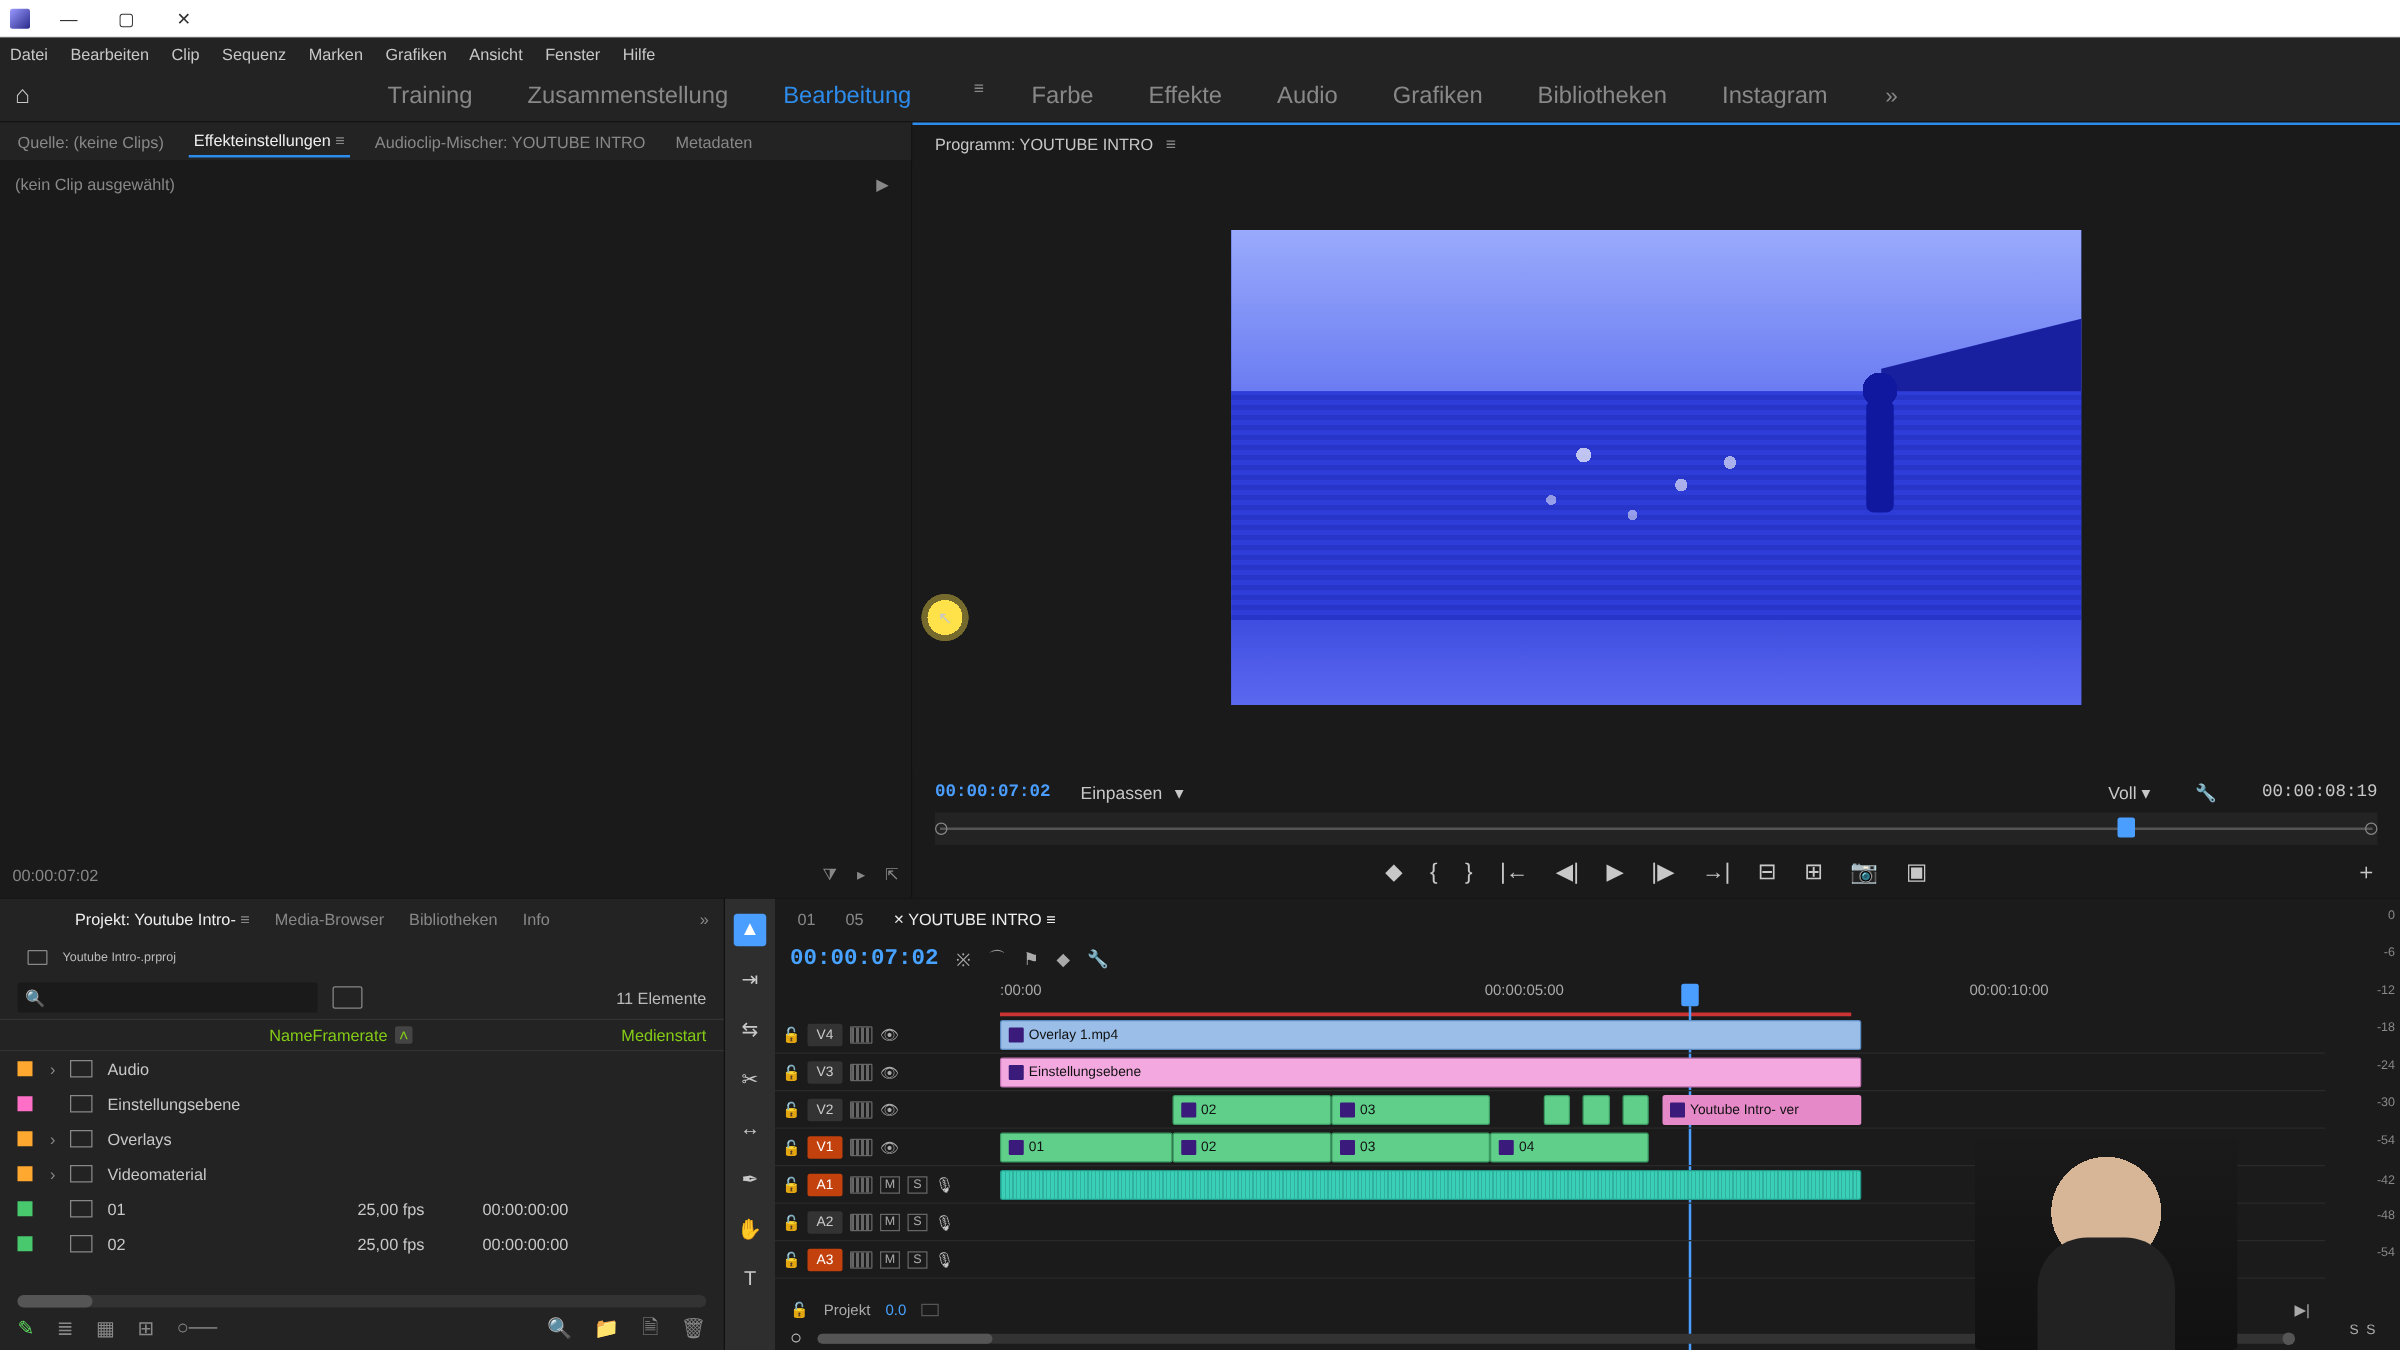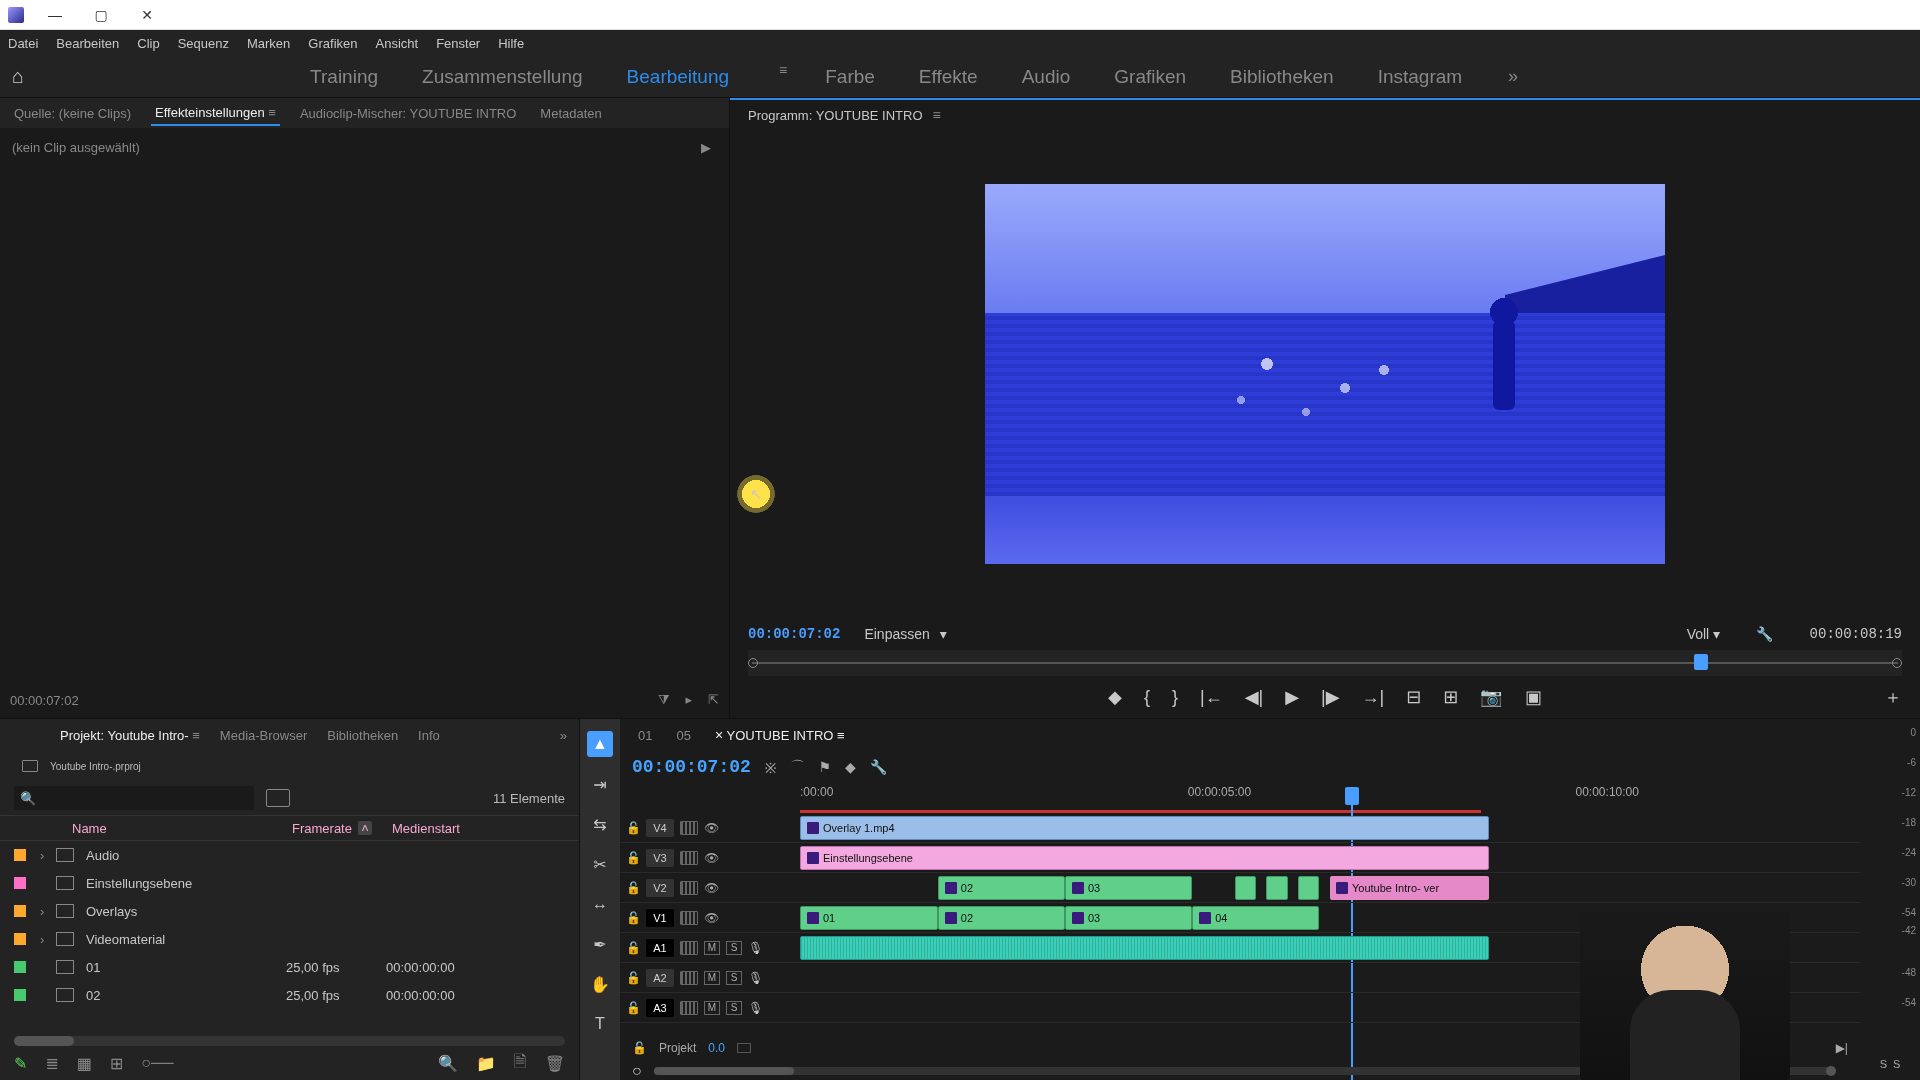--- a/index.html
+++ b/index.html
@@ -63,21 +63,21 @@
 .project-tabs { height: 32px; display: flex; align-items: center; padding: 0 12px; gap: 20px; font-size: 13px; margin-left: 48px; }
 .project-tabs .tab { color: #888; }
 .project-tabs .tab.active { color: #eee; }
 .project-tabs .overflow { margin-left: auto; color: #888; }
 .project-name-row { height: 30px; display: flex; align-items: center; padding: 0 22px; font-size: 10px; color: #bbb; gap: 12px; }
 .project-name-row .bin-icon { width: 16px; height: 12px; border: 1px solid #888; border-radius: 1px; }
 .project-search-row { height: 34px; display: flex; align-items: center; padding: 0 14px; gap: 12px; font-size: 13px; }
 .project-search-row .search { display: flex; align-items: center; background: #1a1a1a; width: 240px; height: 24px; padding: 0 6px; gap: 6px; border-radius: 2px; }
 .project-search-row .thumb-btn { width: 24px; height: 18px; border: 1px solid #888; border-radius: 2px; }
 .project-search-row .count { margin-left: auto; color: #bbb; }
-.project-cols { height: 26px; display: flex; align-items: center; padding: 0 14px 0 72px; font-size: 13px; color: #f9a8d4; border-top: 1px solid #333; border-bottom: 1px solid #333; }
+.project-cols { height: 26px; display: flex; align-items: center; padding: 0 14px 0 30px; font-size: 13px; color: #84cc16; border-top: 1px solid #333; border-bottom: 1px solid #333; text-align: right; }
 .project-cols .c-name { width: 220px; }
 .project-cols .c-fr { width: 100px; display: flex; align-items: center; gap: 6px; }
 .project-cols .c-ms { flex: 1; }
 .project-list { flex: 1; overflow: hidden; }
 .p-row { height: 28px; display: flex; align-items: center; padding: 0 14px; font-size: 13px; }
 .p-row .swatch { width: 12px; height: 12px; margin-right: 14px; }
 .p-row .chev { color: #888; width: 16px; }
 .p-row .type-icon { width: 18px; height: 14px; border: 1px solid #888; margin-right: 12px; }
 .p-row .name { width: 200px; }
 .p-row .fr { width: 100px; }
@@ -106,21 +106,21 @@
 .tl-ruler .redline { position: absolute; left: 0; bottom: 0; height: 3px; background: #cc3333; }
 .tl-ruler .playhead { position: absolute; top: 4px; width: 14px; height: 18px; background: #4a9eff; border-radius: 2px; }
 .tl-ruler .playhead::after { content: ""; position: absolute; left: 6px; top: 18px; width: 2px; height: 300px; background: #4a9eff; }
 
 .tl-tracks { flex: 1; display: flex; }
 .track-headers { width: 180px; }
 .track-row-h { display: flex; align-items: center; height: 30px; gap: 6px; padding: 0 6px; border-bottom: 1px solid #2a2a2a; font-size: 12px; }
 .track-row-h.audio { height: 30px; }
 .track-row-h .lock { color: #888; width: 14px; }
 .track-row-h .badge { width: 28px; height: 18px; text-align: center; line-height: 18px; background: #333; border-radius: 2px; color: #ccc; font-size: 11px; }
-.track-row-h .badge.on { background: #000000; color: #fff; }
+.track-row-h .badge.on { background: #c2410c; color: #fff; }
 .track-row-h .sq { width: 18px; height: 14px; border: 1px solid #666; border-radius: 1px; }
 .track-row-h .sq.film { background: repeating-linear-gradient(90deg,#666 0 2px, transparent 2px 4px); }
 .track-row-h .eye { color: #aaa; }
 .track-row-h .ms { width: 16px; height: 14px; border: 1px solid #666; text-align: center; line-height: 12px; font-size: 10px; color: #aaa; }
 
 .track-content { flex: 1; position: relative; }
 .track-lane { height: 30px; border-bottom: 1px solid #2a2a2a; position: relative; }
 .clip { position: absolute; top: 3px; height: 24px; border-radius: 2px; font-size: 11px; padding: 3px 6px; white-space: nowrap; overflow: hidden; color: #111; display: flex; align-items: center; gap: 4px; }
 .clip .fx { width: 12px; height: 12px; background: #3a1a7a; border-radius: 1px; display: inline-block; }
 .clip-blue { background: #9abee8; border: 1px solid #5b8bc0; }
@@ -482,19 +482,19 @@
         <span>S</span>
         <span>S</span>
       </div>
   <div class="scale" style="top: 8px;">0</div>
       <div class="scale" style="top: 38px;">-6</div>
       <div class="scale" style="top: 68px;">-12</div>
       <div class="scale" style="top: 98px;">-18</div>
       <div class="scale" style="top: 128px;">-24</div>
       <div class="scale" style="top: 158px;">-30</div>
       <div class="scale" style="top: 188px;">-54</div>
-      <div class="scale" style="top: 206px; text-align: right;">-42</div>
+      <div class="scale" style="top: 220px; text-align: right;">-42</div>
       <div class="scale" style="top: 248px;">-48</div>
       <div class="scale" style="top: 278px;">-54</div>
     </div>
 </div>
 
 <div class="cursor-highlight">↖</div>
 
 </body></html>

